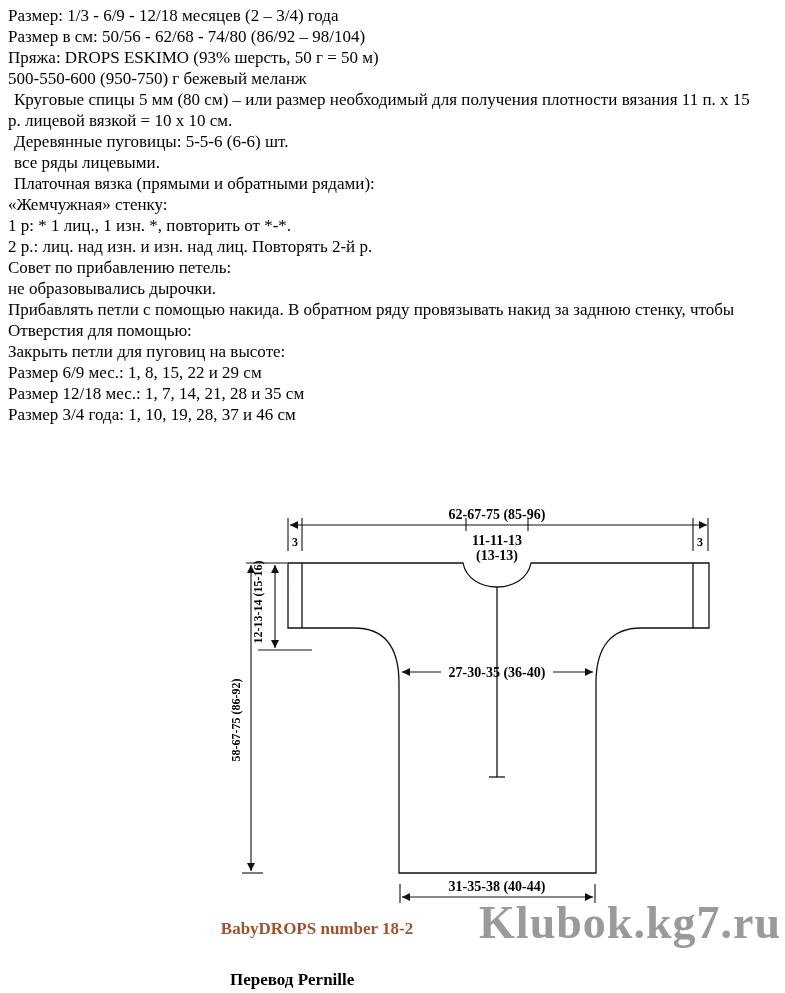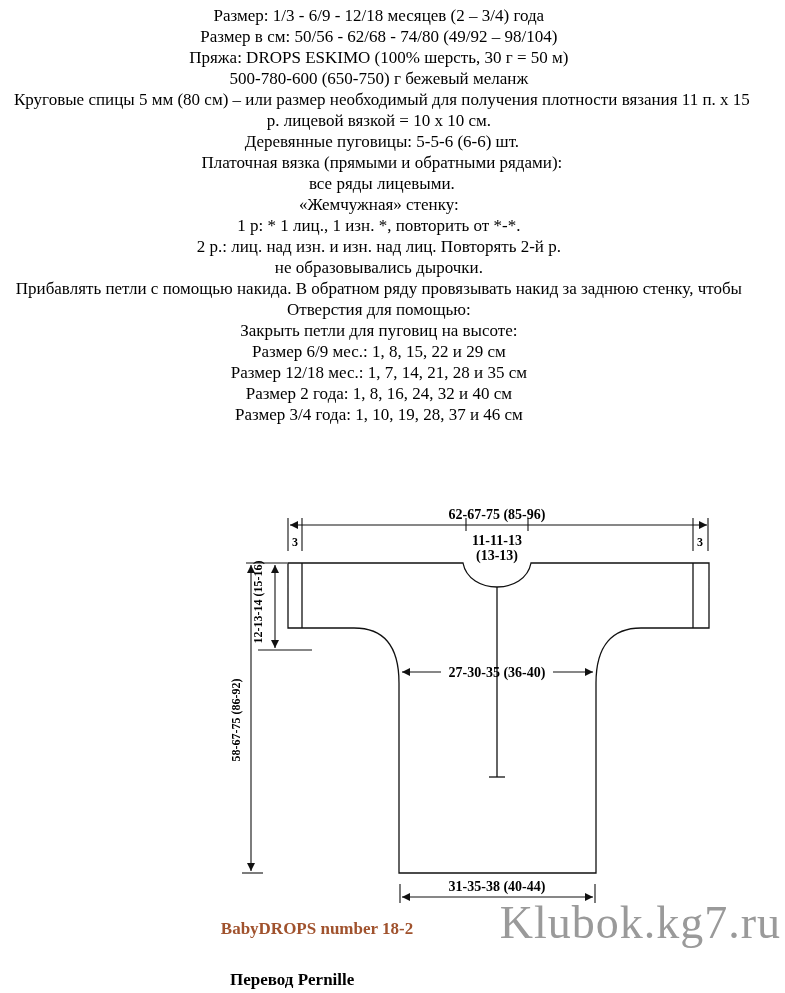--- a/index.html
+++ b/index.html
@@ -4,68 +4,68 @@
 <style>
   * { margin:0; padding:0; box-sizing:border-box; }
   html,body { background:#ffffff; }
   body {
     width:785px; height:993px;
     font-family:"Liberation Serif", serif;
     color:#000;
   }
   .page {
     position:relative; width:785px; height:993px;
-    background:#ffffff; overflow:hidden;text-align:center;
+    background:#ffffff; overflow:hidden;
   }
   .text-block {
     position:absolute; left:8px; top:5px;
     font-size:17px; line-height:21px; white-space:nowrap;
   }
   .tl { height:21px; }
   .tl.ind { padding-left:6px; }
   .diagram-svg { position:absolute; left:0; top:505px; }
 
   .sch-line  { stroke:#111; stroke-width:1.3; fill:none; }
   .sch-thin  { stroke:#111; stroke-width:1.1; fill:none; }
   text.dim       { font-family:"Liberation Serif",serif; font-size:14px; font-weight:bold; fill:#000; }
   text.dim-small { font-family:"Liberation Serif",serif; font-size:12px; font-weight:bold; fill:#000; }
   text.cap       { font-family:"Liberation Serif",serif; font-size:17px; font-weight:bold; }
   marker path { fill:#111; }
 
   .watermark {
     position:absolute; top:896px; right:4px;
     font-family:"Liberation Serif", serif;
-    font-size:46px; color:#9a9a9a; letter-spacing:1px;
+    font-size:46px; color:#9a9a9a; letter-spacing:1px;font-weight:bold;
   }
 </style>
 </head>
 <body>
 
 <div class="page">
 
   <div class="text-block">
     <div class="tl">Размер: 1/3 - 6/9 - 12/18 месяцев (2 – 3/4) года</div>
-    <div class="tl">Размер в см: 50/56 - 62/68 - 74/80 (49/92 – 98/104)</div>
-    <div class="tl">Пряжа: DROPS ESKIMO (100% шерсть, 30 г = 50 м)</div>
-    <div class="tl">500-780-600 (650-750) г бежевый меланж</div>
+    <div class="tl">Размер в см: 50/56 - 62/68 - 74/80 (86/92 – 98/104)</div>
+    <div class="tl">Пряжа: DROPS ESKIMO (93% шерсть, 50 г = 50 м)</div>
+    <div class="tl">500-550-600 (950-750) г бежевый меланж</div>
     <div class="tl ind">Круговые спицы 5 мм (80 см) – или размер необходимый для получения плотности вязания 11 п. х 15</div>
     <div class="tl">р. лицевой вязкой = 10 х 10 см.</div>
     <div class="tl ind">Деревянные пуговицы: 5-5-6 (6-6) шт.</div>
+    <div class="tl ind">все ряды лицевыми.</div>
     <div class="tl ind">Платочная вязка (прямыми и обратными рядами):</div>
-    <div class="tl ind">все ряды лицевыми.</div>
     <div class="tl">«Жемчужная» стенку:</div>
     <div class="tl">1 р: * 1 лиц., 1 изн. *, повторить от *-*.</div>
     <div class="tl">2 р.: лиц. над изн. и изн. над лиц. Повторять 2-й р.</div>
+    <div class="tl">Совет по прибавлению петель:</div>
     <div class="tl">не образовывались дырочки.</div>
     <div class="tl">Прибавлять петли с помощью накида. В обратном ряду провязывать накид за заднюю стенку, чтобы</div>
     <div class="tl">Отверстия для помощью:</div>
     <div class="tl">Закрыть петли для пуговиц на высоте:</div>
     <div class="tl">Размер 6/9 мес.: 1, 8, 15, 22 и 29 см</div>
     <div class="tl">Размер 12/18 мес.: 1, 7, 14, 21, 28 и 35 см</div>
-    <div class="tl">Размер 2 года: 1, 8, 16, 24, 32 и 40 см</div>
     <div class="tl">Размер 3/4 года: 1, 10, 19, 28, 37 и 46 см</div>
   </div>
 
   <svg class="diagram-svg" width="785" height="488" viewBox="0 0 785 488" xmlns="http://www.w3.org/2000/svg">
     <defs>
       <marker id="arr" markerWidth="9" markerHeight="9" refX="8" refY="4" orient="auto-start-reverse" markerUnits="userSpaceOnUse">
         <path d="M0,0 L8,4 L0,8 Z"></path>
       </marker>
     </defs>
 

